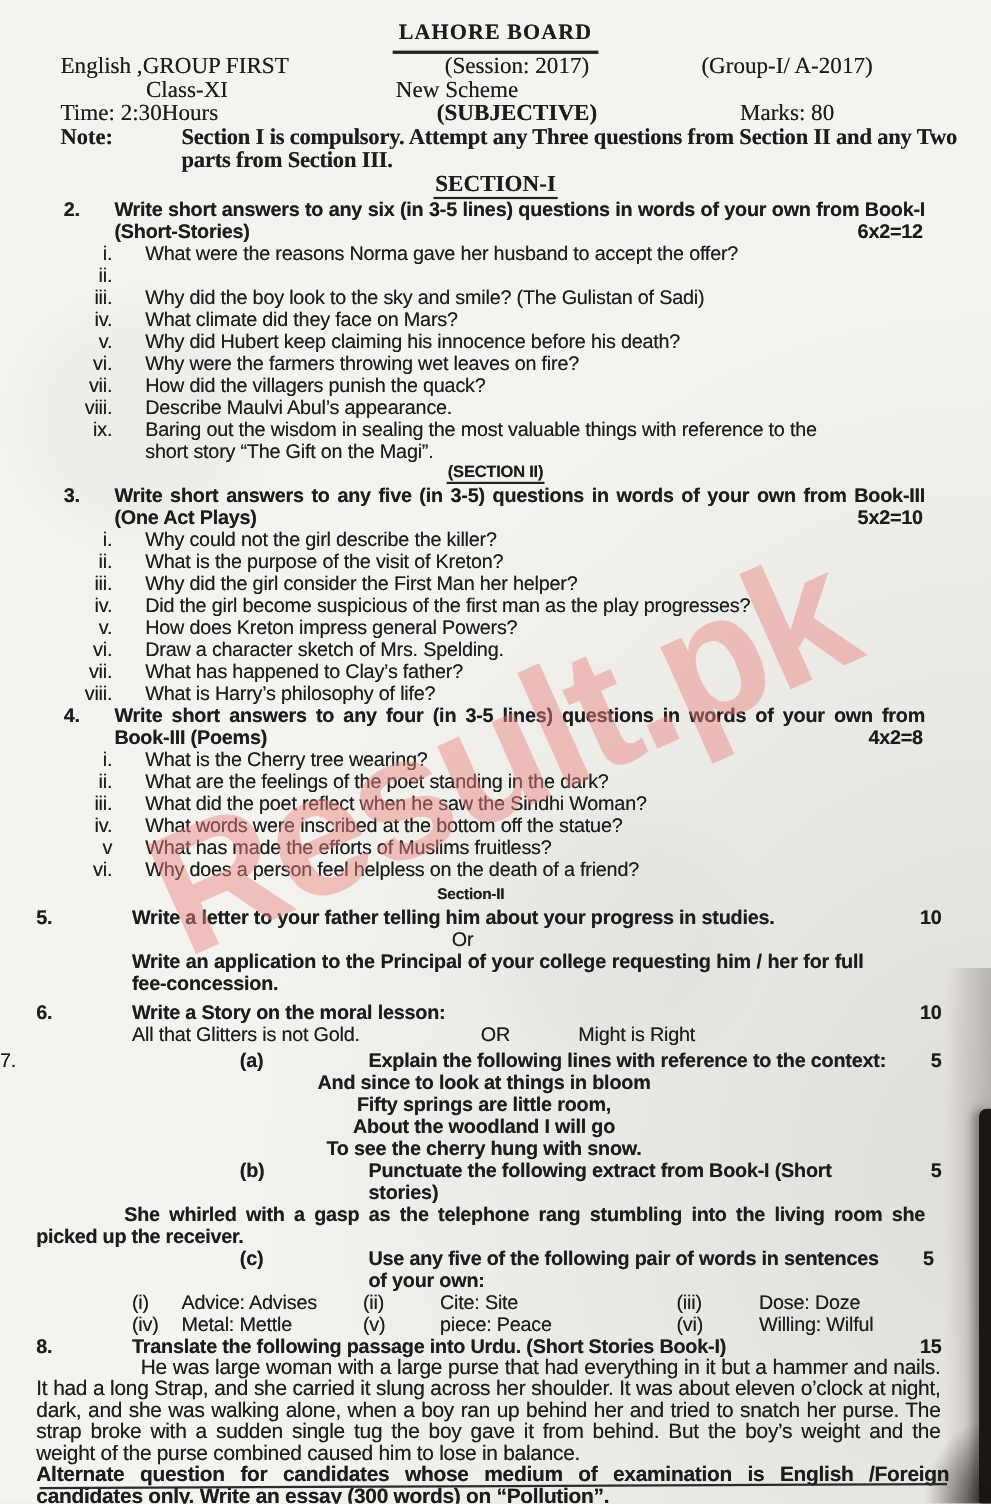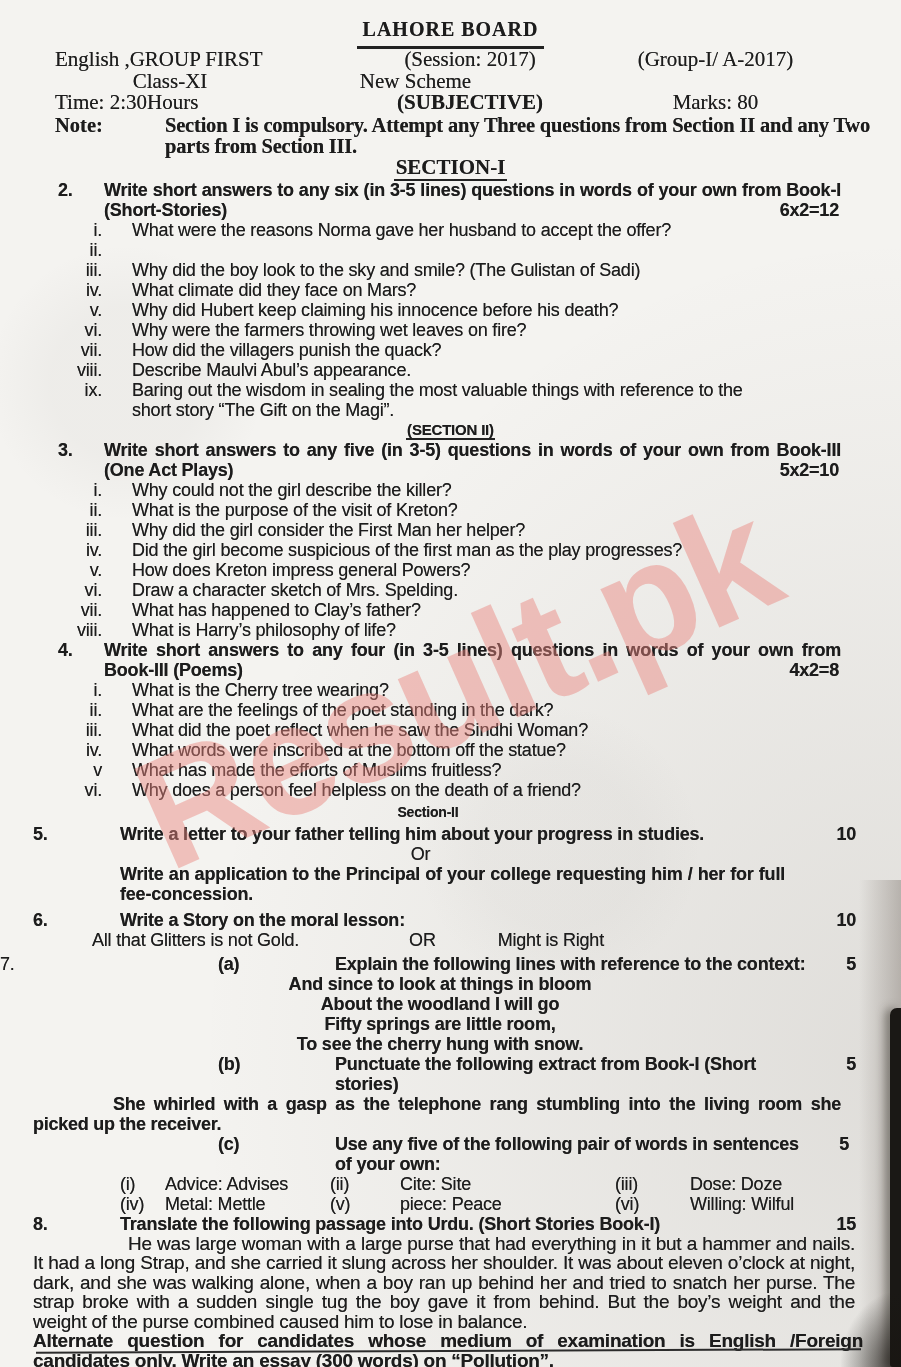--- a/index.html
+++ b/index.html
@@ -44,21 +44,21 @@
   .sec2-head { text-align:center; font-size:15px; font-weight:bold; line-height:20px; }
   .sec2-head .u { border-bottom:2px solid #222; padding:0 1px; }
   .secII-head { text-align:center; font-weight:bold; font-size:14px; line-height:20px; margin-right:45px; }
   
   .lrow { position:relative; display:flex; padding-right:85px; }
   .lrow .lnum { margin-left:33px; width:87px; font-weight:bold; }
   .lrow .ltext { flex:1; font-weight:bold; }
   .lrow .marks { position:absolute; right:45px; top:0; font-weight:bold; }
   .or-line { text-align:center; margin-right:60px; line-height:20px; }
   .appl { margin-left:120px; max-width:665px; font-weight:bold; text-align:justify; line-height:20px; }
-  .opts { display:flex; margin-left:92px; line-height:20px; }
+  .opts { display:flex; margin-left:120px; line-height:20px; }
   .opts .or { margin-left:110px; }
   .opts .opt-b { margin-left:62px; }
   .sub { position:relative; display:flex; padding-right:85px; }
   .sub .slabel { margin-left:218px; width:117px; font-weight:bold; }
   .sub .stext { flex:1; font-weight:bold; }
   .sub .marks { position:absolute; right:45px; top:0; font-weight:bold; }
   .sub .marks.close { right:52px; }
   .poem { margin-left:120px; width:640px; text-align:center; font-weight:bold; line-height:20px; }
   .extract { margin:0 60px 0 33px; font-weight:bold; text-align:justify; text-indent:80px; line-height:20px; letter-spacing:-0.25px; }
   .pairs { display:flex; margin-left:120px; line-height:20px; }
@@ -261,22 +261,22 @@
       <span class="opt-b">Might is Right</span>
     </div>
 
     <div class="sub sp4">
       <span class="lnum" style="position:absolute;left:0;">7.</span>
       <span class="slabel">(a)</span>
       <span class="stext">Explain the following lines with reference to the context:</span>
       <span class="marks">5</span>
     </div>
     <div class="poem">And since to look at things in bloom</div>
+    <div class="poem">Fifty springs are little room,</div>
     <div class="poem">About the woodland I will go</div>
-    <div class="poem">Fifty springs are little room,</div>
     <div class="poem">To see the cherry hung with snow.</div>
     <div class="sub">
       <span class="slabel">(b)</span>
       <span class="stext">Punctuate the following extract from Book-I (Short stories)</span>
       <span class="marks">5</span>
     </div>
     <div class="extract">She whirled with a gasp as the telephone rang stumbling into the living room she picked up the receiver.</div>
     <div class="sub">
       <span class="slabel">(c)</span>
       <span class="stext">Use any five of the following pair of words in sentences of your own:</span>

